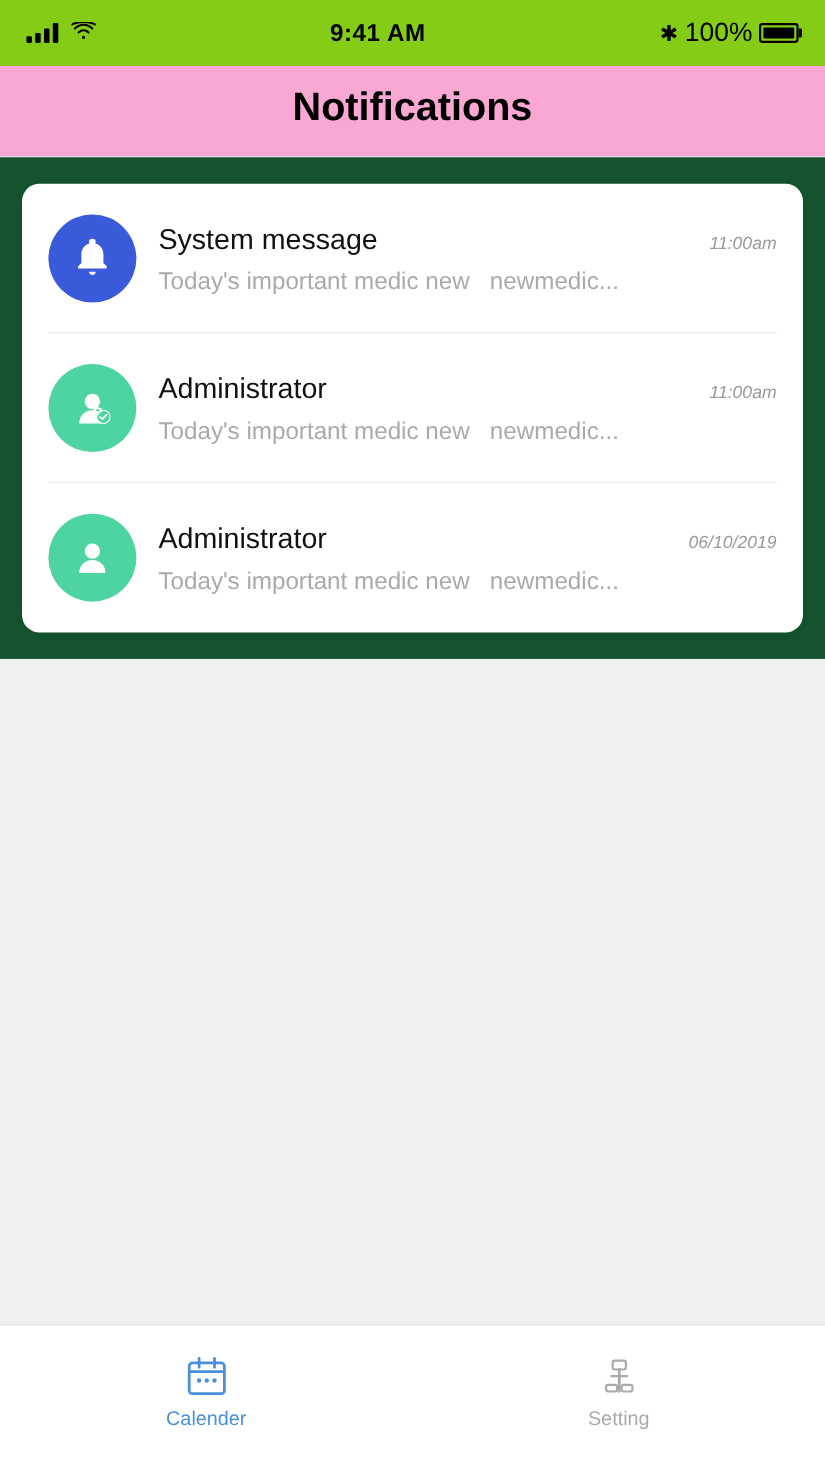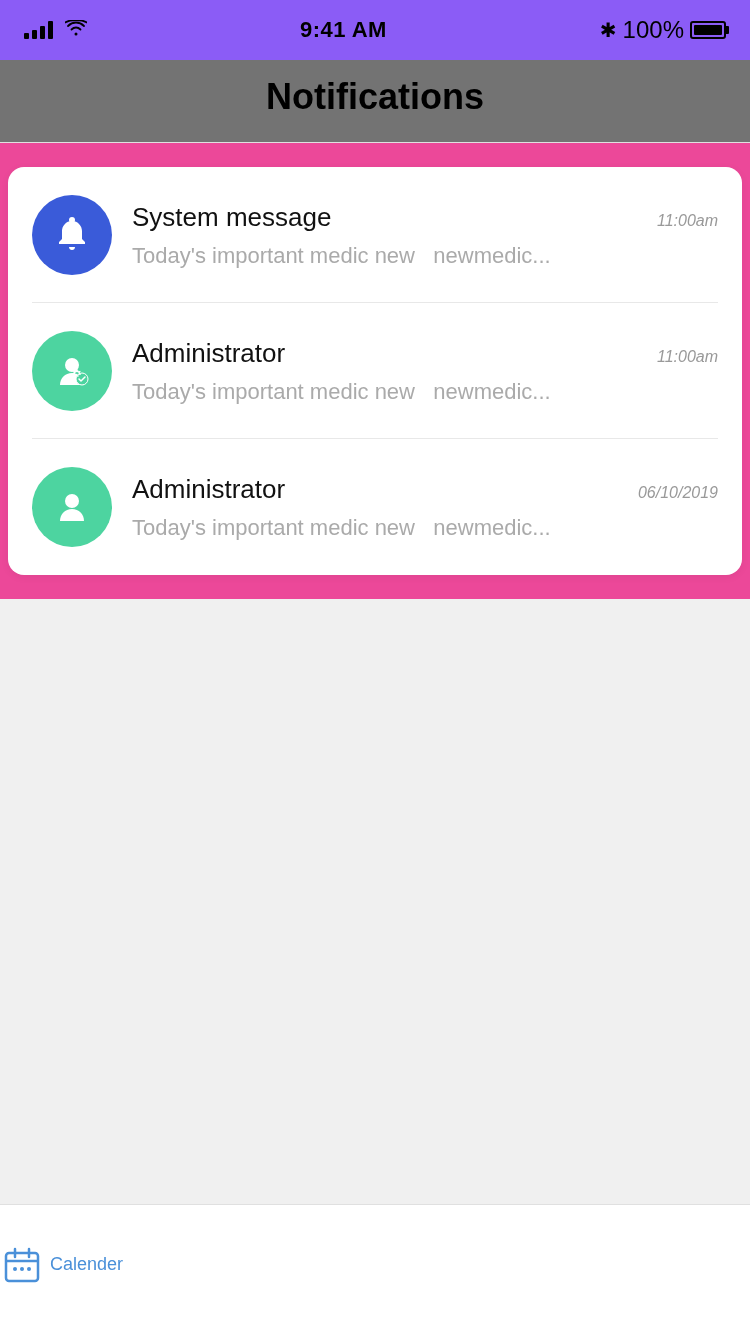--- a/index.html
+++ b/index.html
@@ -10,21 +10,21 @@
       background: #f0f0f0;
       font-family: -apple-system, 'Helvetica Neue', Arial, sans-serif;
       overflow: hidden;
       position: relative;
     }
 
     
     .status-bar {
       width: 100%;
       height: 60px;
-      background: #8b5cf6;
+      background: #84cc16;
       display: flex;
       align-items: center;
       justify-content: space-between;
       padding: 0 24px;
     }
     .status-left {
       display: flex;
       align-items: center;
       gap: 8px;
     }
@@ -82,35 +82,35 @@
     .battery-fill {
       width: 100%;
       height: 100%;
       background: #000;
       border-radius: 1px;
     }
 
     
     .page-title-bar {
       width: 100%;
-      background: #737373;
+      background: #f9a8d4;
       text-align: center;
       padding: 16px 0 24px;
       border-bottom: 1px solid #e0e0e0;
     }
     .page-title-bar h1 {
       font-size: 36px;
       font-weight: 600;
       color: #000;
     }
 
     
     .notifications-container {
-      background: #ec4899;
-      padding: 24px 8px;
+      background: #14532d;
+      padding: 24px 20px;
     }
     .notifications-card {
       background: #fff;
       border-radius: 16px;
       overflow: hidden;
       box-shadow: 0 2px 8px rgba(0,0,0,0.06);
     }
     .notification-item {
       display: flex;
       align-items: center;
@@ -186,21 +186,21 @@
       height: 130px;
       background: #fff;
       border-top: 1px solid #e0e0e0;
       display: flex;
       align-items: center;
       justify-content: space-around;
       padding-bottom: 10px;
     }
     .tab-item {
       display: flex;
-      flex-direction: row;
+      flex-direction: column;
       align-items: center;
       gap: 6px;
       flex: 1;
       cursor: pointer;
     }
     .tab-icon {
       width: 44px;
       height: 44px;
       display: flex;
       align-items: center;
@@ -325,15 +325,30 @@
         <line x1="27" y1="4" x2="27" y2="12" stroke="#4a90d9" stroke-width="2.5" stroke-linecap="round"></line>
         <circle cx="13" cy="24" r="2" fill="#4a90d9"></circle>
         <circle cx="20" cy="24" r="2" fill="#4a90d9"></circle>
         <circle cx="27" cy="24" r="2" fill="#4a90d9"></circle>
       </svg>
     </div>
     <span class="tab-label active">Calender</span>
   </div>
 
 
+  <div class="tab-item">
+    <div class="tab-icon">
+      <svg viewBox="0 0 40 40" fill="none">
+        <rect x="14" y="6" width="12" height="8" rx="2" stroke="#aaa" stroke-width="2" fill="none"></rect>
+        <line x1="20" y1="14" x2="20" y2="34" stroke="#aaa" stroke-width="2.5" stroke-linecap="round"></line>
+        <line x1="20" y1="6" x2="20" y2="6" stroke="#aaa" stroke-width="2.5"></line>
+        <path d="M12 20 H28" stroke="#aaa" stroke-width="2"></path>
+        <rect x="8" y="28" width="10" height="6" rx="2" stroke="#aaa" stroke-width="2" fill="none"></rect>
+        <rect x="22" y="28" width="10" height="6" rx="2" stroke="#aaa" stroke-width="2" fill="none"></rect>
+
+        <line x1="20" y1="10" x2="20" y2="10"></line>
+      </svg>
+    </div>
+    <span class="tab-label">Setting</span>
+  </div>
 
 
 </div>
 
 </body></html>

